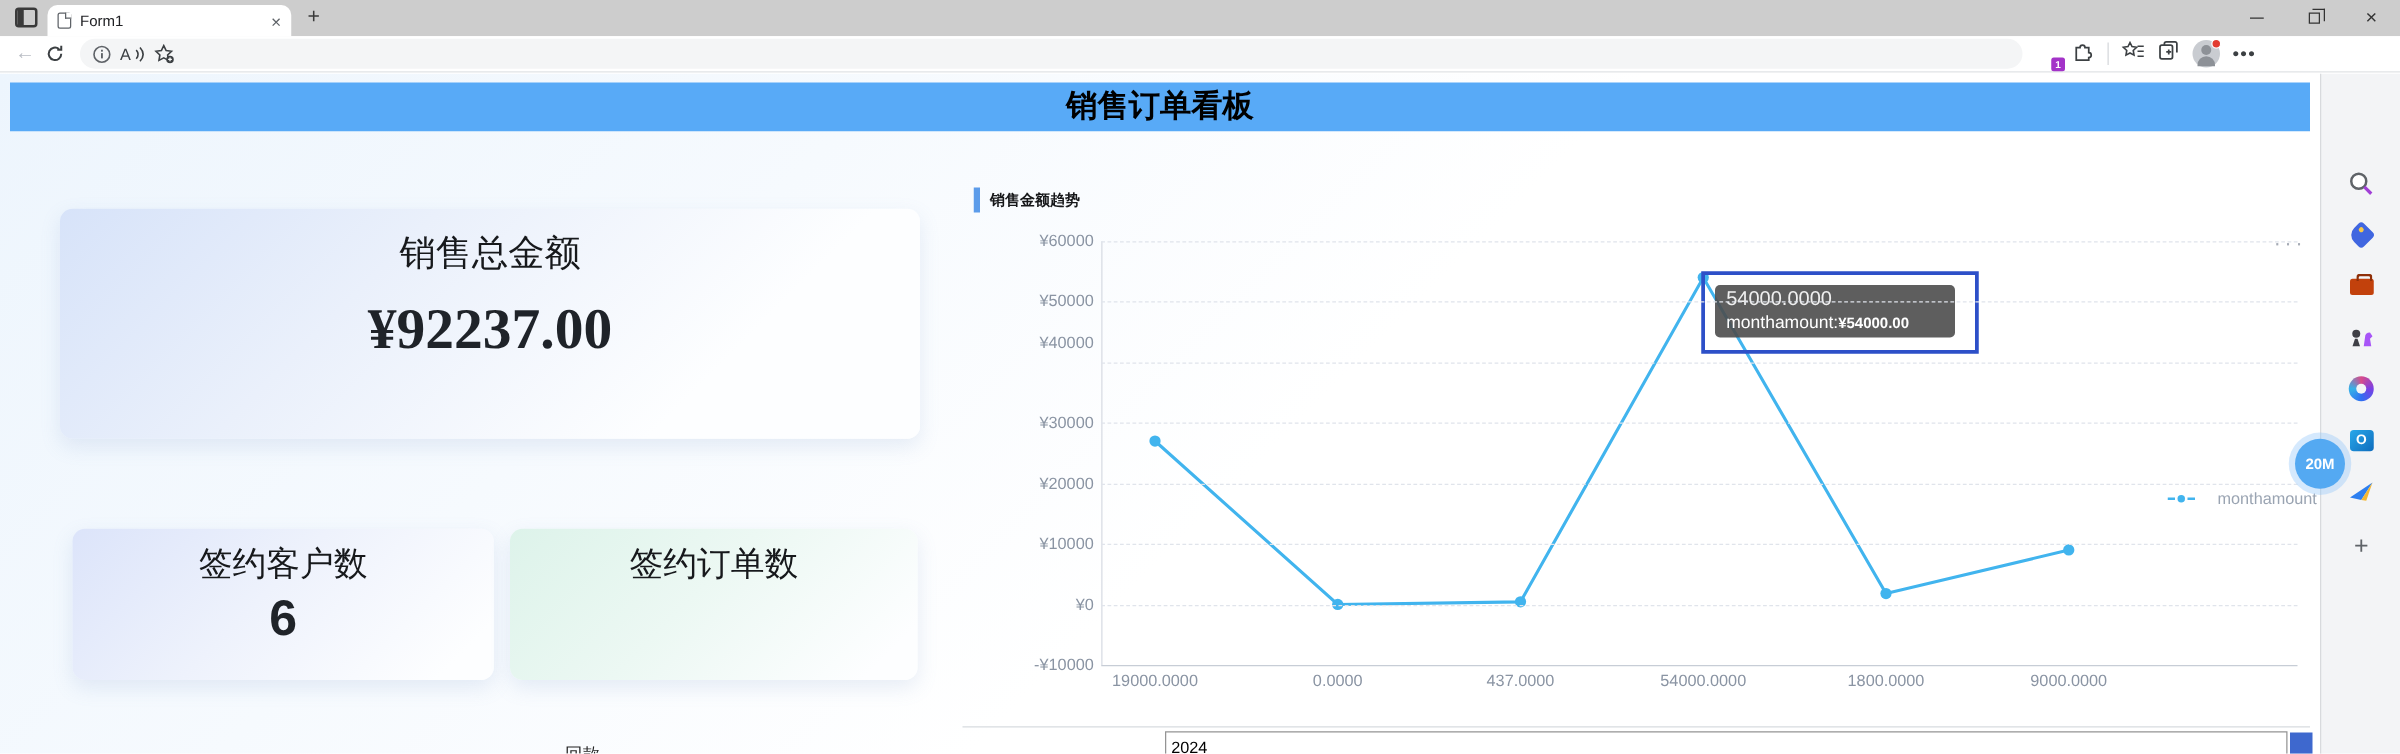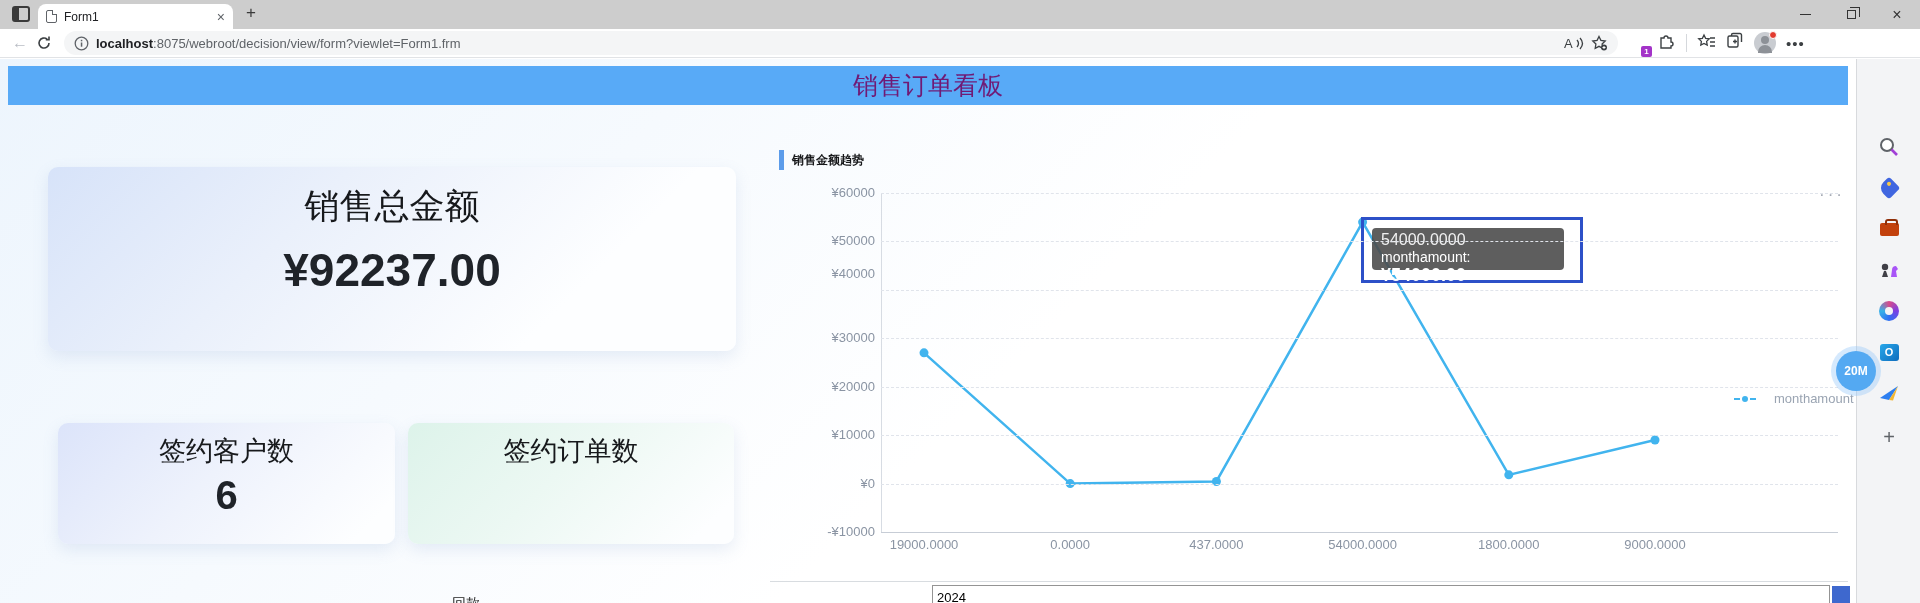--- a/index.html
+++ b/index.html
@@ -79,32 +79,32 @@
             background:#f3f4f6; border-radius:50%; }
   .outlook-ic { width:19px; height:17px; border-radius:3px;
             background:linear-gradient(135deg,#28a8ea,#0f6cbd); color:#fff; font-size:11px;
             font-weight:bold; display:flex; align-items:center; justify-content:center; }
   .sb-plus { font-size:20px; color:#5f6368; }
 
   
   .page { position:absolute; left:0; top:59px; width:1856px; height:544px; overflow:hidden;
           background:linear-gradient(135deg,#edf5fd 0%,#f6fafe 30%,#ffffff 55%); }
   .banner { position:absolute; left:8px; top:7px; width:1840px; height:39px; background:#58aaf7;
-            color:#701a75; font-size:25px; font-weight:normal; text-align:center; line-height:39px; }
+            color:#000000; font-size:25px; font-weight:bold; text-align:center; line-height:39px; }
 
   .card { position:absolute; border-radius:10px; text-align:center;
           box-shadow:0 6px 16px rgba(120,150,200,0.16); }
   .card-total { left:48px; top:108px; width:688px; height:184px;
           background:linear-gradient(135deg,#d7e3f9 0%,#eaf0fb 35%,#fdfeff 75%); }
   .card-cust { left:58px; top:364px; width:337px; height:121px;
           background:linear-gradient(135deg,#dce4fa 0%,#eef2fc 45%,#fdfeff 90%); }
   .card-ord { left:408px; top:364px; width:326px; height:121px;
           background:linear-gradient(135deg,#ddf3ea 0%,#ecf8f3 45%,#fdfeff 90%); }
-  .card-total .c-title { font-size:35px; color:#17191c; margin-top:16px; }
-  .card-total .c-value { font-size:46px; font-weight:bold; color:#1f2329; margin-top:13px; }
+  .card-total .c-title { font-size:29px; color:#17191c; margin-top:16px; }
+  .card-total .c-value { font-size:46px; font-weight:bold; color:#1f2329; margin-top:13px;font-family:Liberation Serif, serif; }
   .card-sm .c-title { font-size:27px; color:#17191c; margin-top:10px; }
   .card-sm .c-value { font-size:40px; font-weight:bold; color:#1f2329; margin-top:4px; }
 
   .chart-header { position:absolute; left:779px; top:91px; display:flex; align-items:center; gap:8px; }
   .chart-header .bar { width:5px; height:20px; background:#5c9cea; }
   .chart-header .t { font-size:12px; font-weight:bold; color:#17181a; }
   .annotation { position:absolute; left:1363px; top:111px; font-size:22px; color:#3ea43e; }
   .chart-more { position:absolute; left:1814px; top:126px; width:36px; text-align:center;
                 font-size:17px; color:#a6abb5; letter-spacing:3px; }
 
@@ -119,21 +119,21 @@
 
   .legend { position:absolute; left:952px; top:206px; display:flex; align-items:center; gap:18px; }
   .legend .txt { font-size:13px; color:#9aa4b2; }
 
   .tooltip { position:absolute; left:579px; top:32px; width:222px; height:66px;
              border:3px solid #2d50c8; }
   .tooltip-inner { position:absolute; left:8px; top:8px; right:16px; bottom:10px;
              background:rgba(76,76,76,0.9); border-radius:4px; padding:3px 9px; color:#fff; }
   .tt-l1 { font-size:16px; color:#f0f0f0; }
   .tt-l2 { font-size:14px; }
-  .tt-l2 b { font-size:18px; }
+  .tt-l2 b { font-size:12px; }
 
   .param-line { position:absolute; left:770px; top:522px; width:1078px; height:0;
                 border-top:1px solid #d8dce0; }
   .clipped-label { position:absolute; left:452px; top:536px; height:8px; overflow:hidden;
                 font-size:14px; color:#222; }
   .year-input { position:absolute; left:932px; top:526px; width:898px; height:24px;
                 border:1px solid #949494; background:#fff; font-size:13px; padding:2px 4px;
                 font-family:"Liberation Sans", sans-serif; }
   .query-btn { position:absolute; left:1832px; top:527px; width:18px; height:18px;
                 background:#3e68ce; border:none; }
@@ -172,21 +172,20 @@
       </svg>
   </span>
   <div class="omnibox">
     <span class="info-ic">
       <svg width="15" height="15" viewBox="0 0 15 15">
           <circle cx="7.5" cy="7.5" r="6.3" fill="none" stroke="#5f6368" stroke-width="1.3"></circle>
           <rect x="6.8" y="6.5" width="1.5" height="4.2" fill="#5f6368"></rect>
           <rect x="6.8" y="3.8" width="1.5" height="1.5" fill="#5f6368"></rect>
         </svg>
     </span>
-    <span class="url"><b>localhost</b><span>:8075/webroot/decision/view/form?viewlet=Form1.frm</span></span>
     <span class="aloud-ic">
       <svg width="20" height="15" viewBox="0 0 20 15">
           <text x="0" y="12" font-size="13" fill="#3c4043" font-family="sans-serif">A</text>
           <path d="M13 4 q3 3.5 0 7" fill="none" stroke="#3c4043" stroke-width="1.3"></path>
           <path d="M16 2 q5 5.5 0 11" fill="none" stroke="#3c4043" stroke-width="1.3"></path>
         </svg>
     </span>
     <span class="fav-ic">
       <svg width="17" height="16" viewBox="0 0 17 16">
           <path d="M8 1.5 l1.9 3.9 4.3 .6 -3.1 3 .7 4.3 -3.8 -2 -3.8 2 .7 -4.3 -3.1 -3 4.3 -.6 z" fill="none" stroke="#3c4043" stroke-width="1.3"></path>

